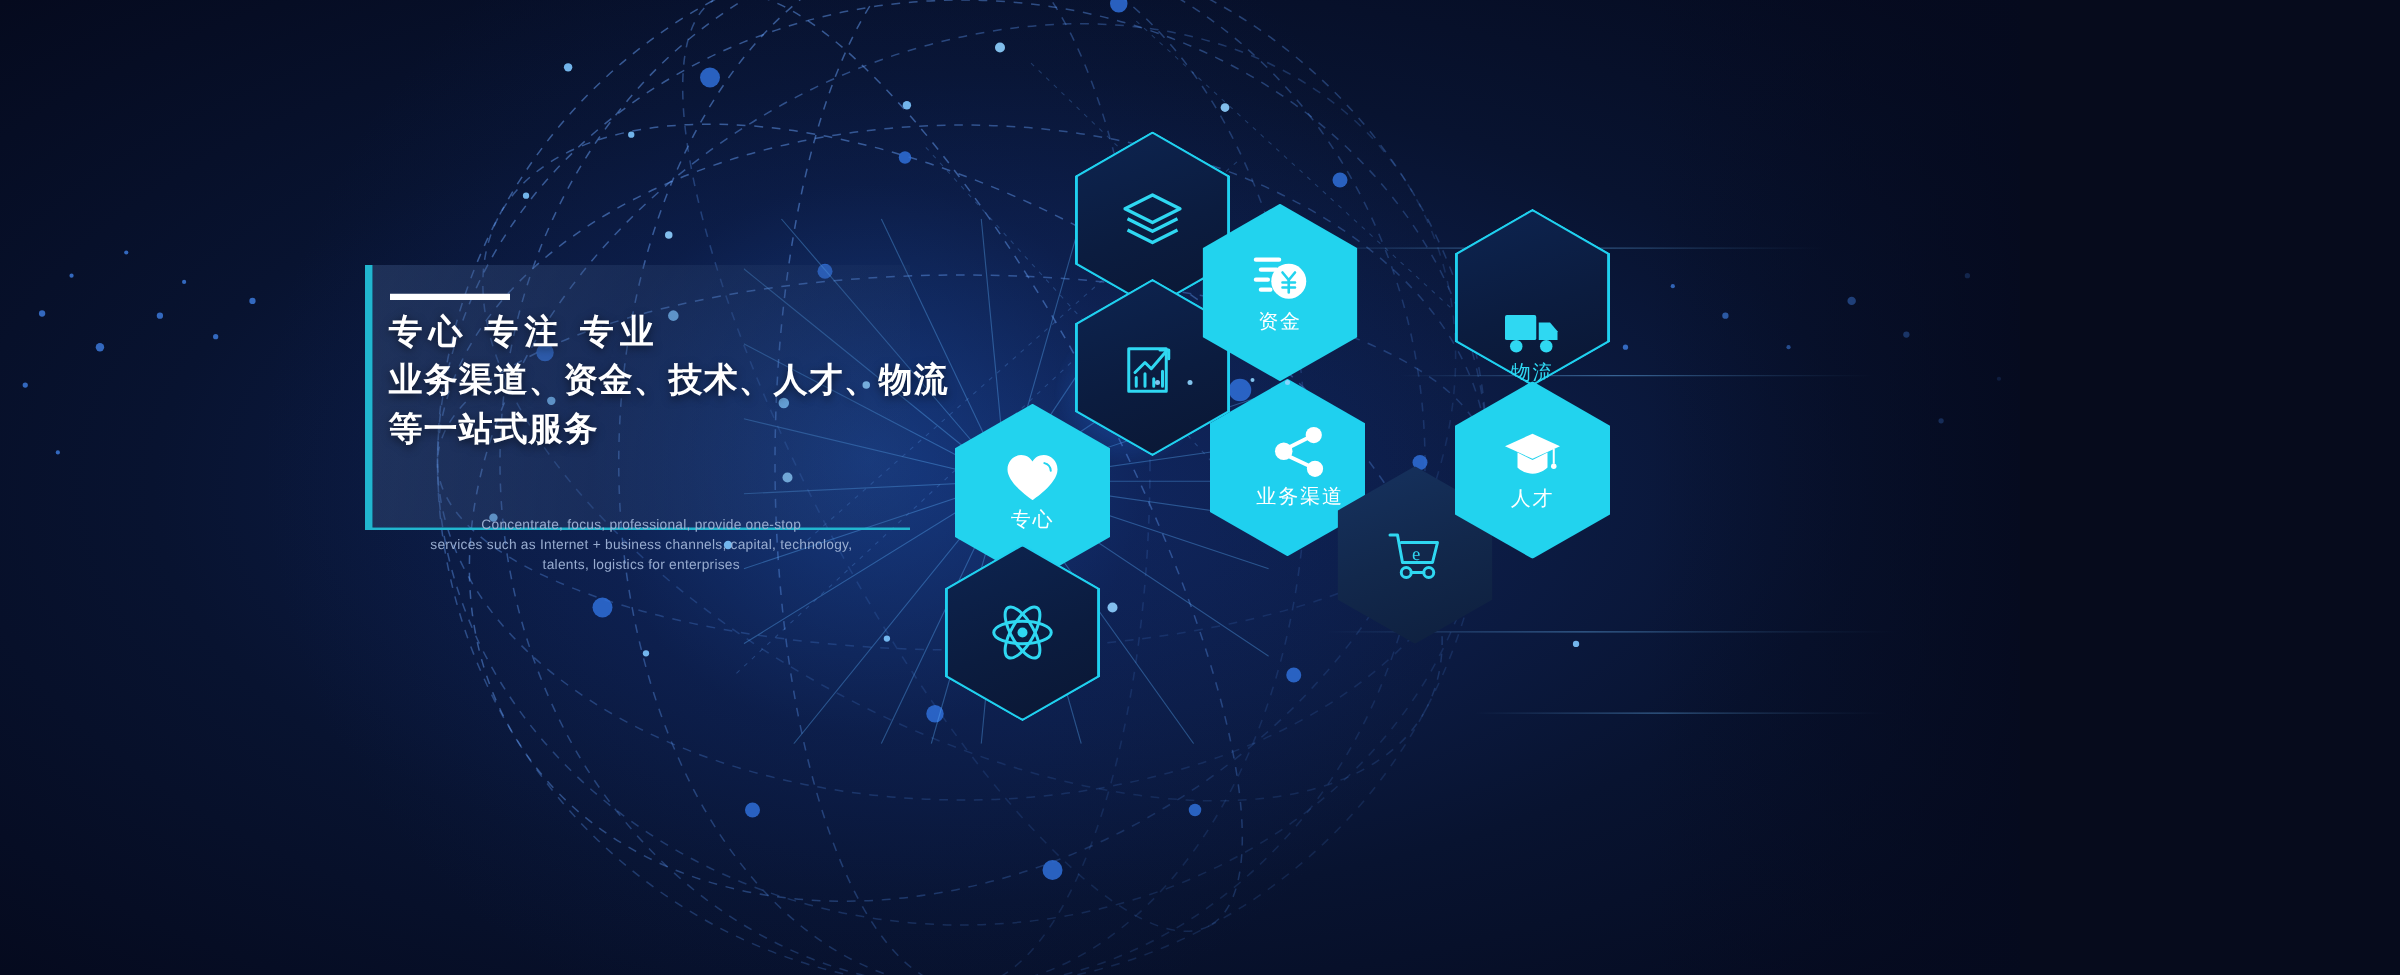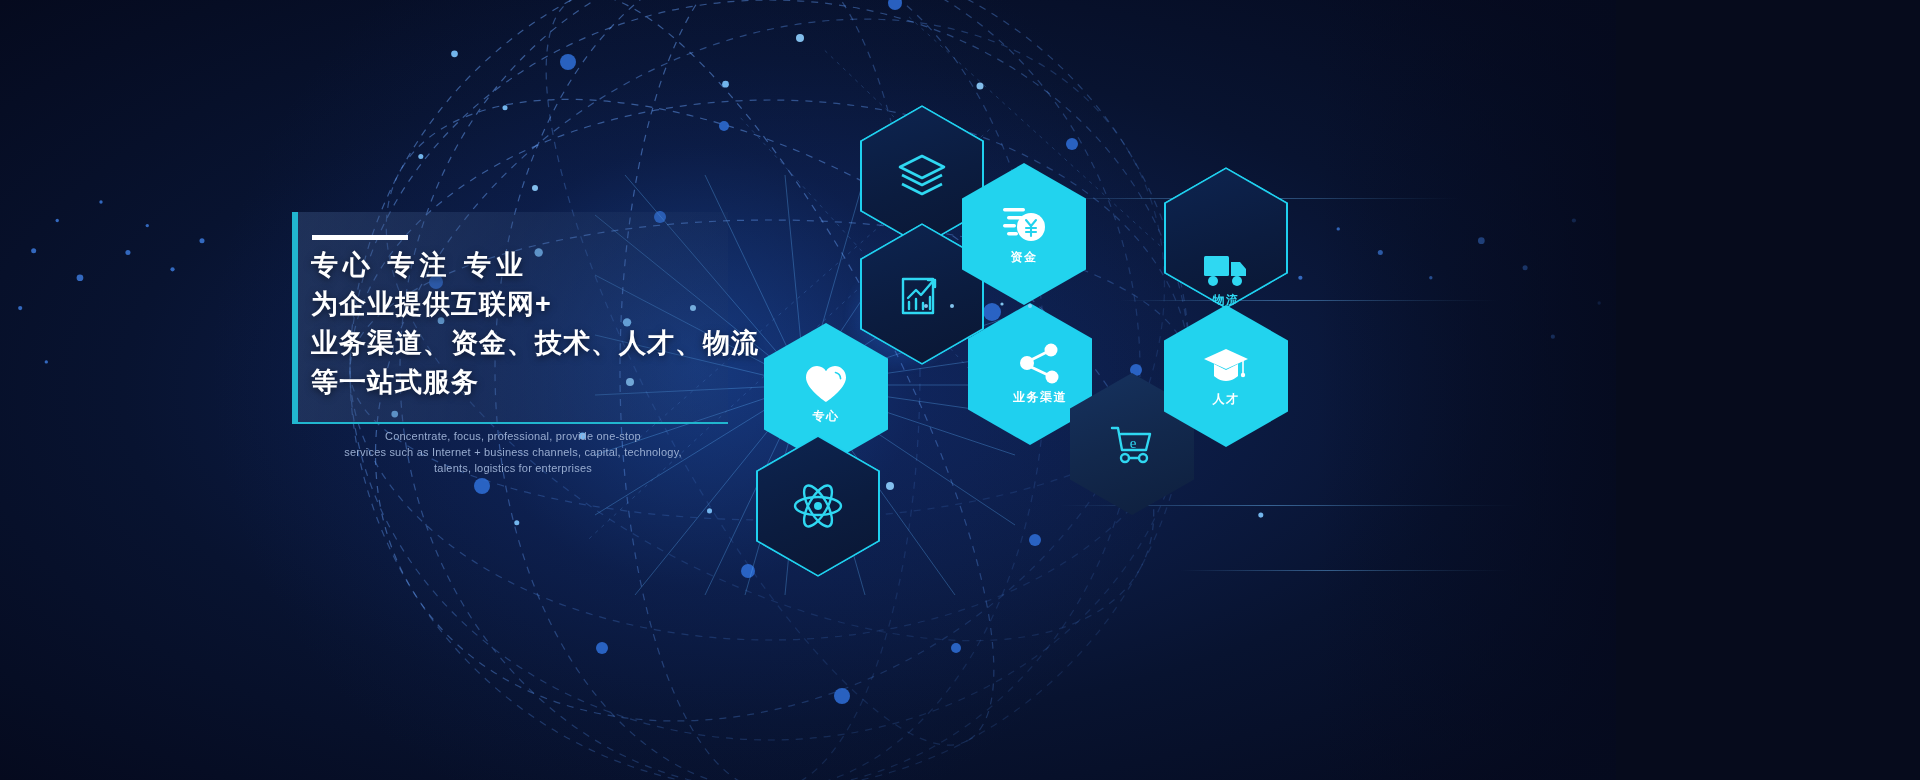--- a/index.html
+++ b/index.html
@@ -47,21 +47,21 @@
   }
   .headline{
     position:absolute; left:311px; top:246px; width:470px;
     color:#ffffff; font-weight:bold; letter-spacing:1px;
     font-size:27px; line-height:39px;
     text-shadow:0 2px 7px rgba(0,0,0,0.55);
     white-space:nowrap;
   }
   .headline .l1{ letter-spacing:5px; }
   .subtitle{
-    position:absolute; left:288px; top:428px; width:450px;
+    position:absolute; left:288px; top:412px; width:450px;
     text-align:center; color:#9fb3d6; font-size:11px; line-height:16px;
     letter-spacing:0.2px; opacity:0.95;
   }
 
   
   .hexwrap{ position:absolute; left:740px; top:105px; width:560px; height:420px; }
   .hex{
     position:absolute; width:108px; height:124px;
     clip-path:polygon(50% 0%,100% 25%,100% 75%,50% 100%,0% 75%,0% 25%);
     display:flex; flex-direction:column; align-items:center; justify-content:center;
@@ -75,21 +75,21 @@
     background:#1fd0ef;
   }
   .hex.outline .hexinner{
     position:absolute; left:2px; right:2px; top:2px; bottom:2px;
     clip-path:polygon(50% 0%,100% 25%,100% 75%,50% 100%,0% 75%,0% 25%);
     background:linear-gradient(160deg,#0d2450 0%,#0b1c3f 55%,#0a1734 100%);
   }
   .hex.dark{ background:linear-gradient(160deg,#16325f 0%,#12284c 50%,#0e1f3d 100%); }
   .hex .content{ position:relative; display:flex; flex-direction:column; align-items:center; justify-content:center; gap:4px; z-index:3; }
   .hex .ic{ display:block; }
-  .hex .lbl{ font-size:12px; letter-spacing:1.5px; font-weight:bold; }
+  .hex .lbl{ font-size:16px; letter-spacing:1.5px; font-weight:normal; }
   .hex.solid .lbl{ color:#ffffff; }
   .hex.outline .lbl{ color:#2fd8f2; }
   .hex.dark .lbl{ color:#2fd8f2; }
 
   .fade-right{
     position:absolute; right:0; top:0; width:300px; height:780px;
     background:linear-gradient(90deg, rgba(5,10,30,0) 0%, rgba(5,10,30,0.55) 70%, rgba(5,10,30,0.85) 100%);
     pointer-events:none;
   }
 </style>
@@ -231,21 +231,20 @@
     <div class="hstreak" style="left:1120px; top:300px; width:380px;"></div>
     <div class="hstreak" style="left:1060px; top:505px; width:460px;"></div>
     <div class="hstreak" style="left:1180px; top:570px; width:330px;"></div>
   </div>
 
   <div class="text-panel"></div>
   <div class="rule"></div>
 
   <div class="headline">
     <div class="l1">专心  专注  专业</div>
-    <div>为企业提供互联网+</div>
     <div>业务渠道、资金、技术、人才、物流</div>
     <div>等一站式服务</div>
   </div>
 
   <div class="subtitle">
     <div>Concentrate, focus, professional, provide one-stop</div>
     <div>services such as Internet + business channels, capital, technology,</div>
     <div>talents, logistics for enterprises</div>
   </div>
 

